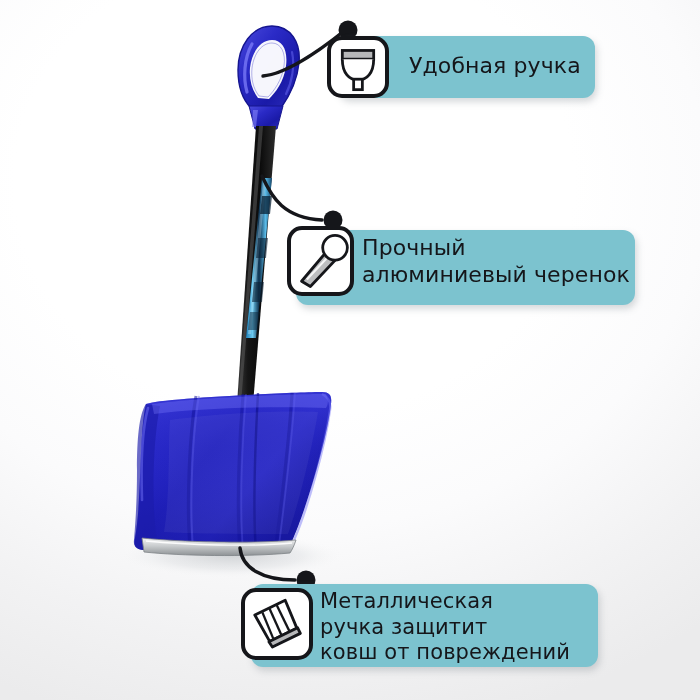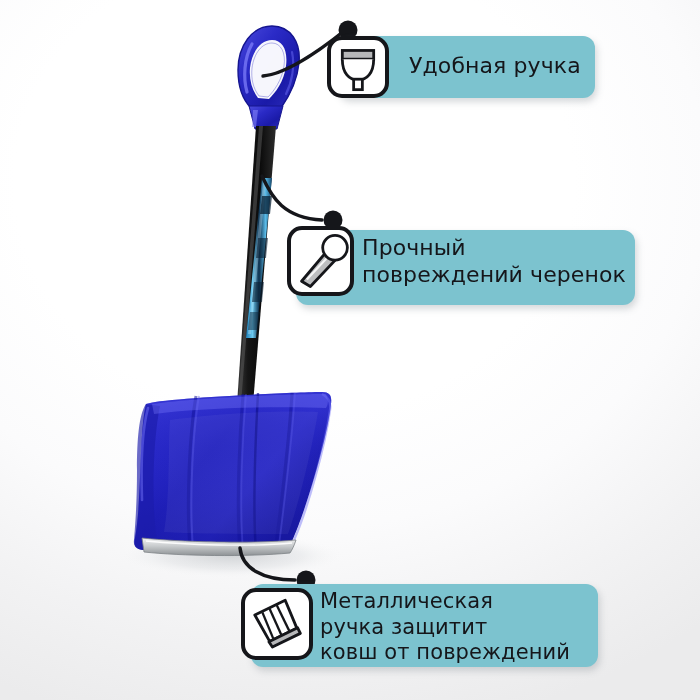--- a/index.html
+++ b/index.html
@@ -284,21 +284,21 @@
     <div class="callout" id="callout-2">
       <div class="callout-box"></div>
       <div class="callout-icon">
         <svg viewBox="0 0 67 70" width="67" height="70">
           <path d="M12 58 L44 20 L54 30 L22 64 Z" fill="#bcbdbf" stroke="#15161a" stroke-width="3.2" stroke-linejoin="round"></path>
           <path d="M18 56 L46 26" fill="none" stroke="#ffffff" stroke-width="2.4" opacity="0.85"></path>
           <circle cx="50" cy="20" r="14" fill="#ffffff" stroke="#15161a" stroke-width="3.2"></circle>
         </svg>
       </div>
       <div class="callout-text">Прочный
-повреждений черенок</div>
+алюминиевый черенок</div>
     </div>
 
     <div class="callout" id="callout-3">
       <div class="callout-box"></div>
       <div class="callout-icon">
         <svg viewBox="0 0 72 72" width="72" height="72">
           <g transform="rotate(-26 36 36)">
             <path d="M18 16 L56 16 L54 50 L20 50 Z" fill="#ffffff" stroke="#15161a" stroke-width="3.2" stroke-linejoin="round"></path>
             <path d="M27 17 L25 49" fill="none" stroke="#15161a" stroke-width="2.6"></path>
             <path d="M36 17 L35 49" fill="none" stroke="#15161a" stroke-width="2.6"></path>

